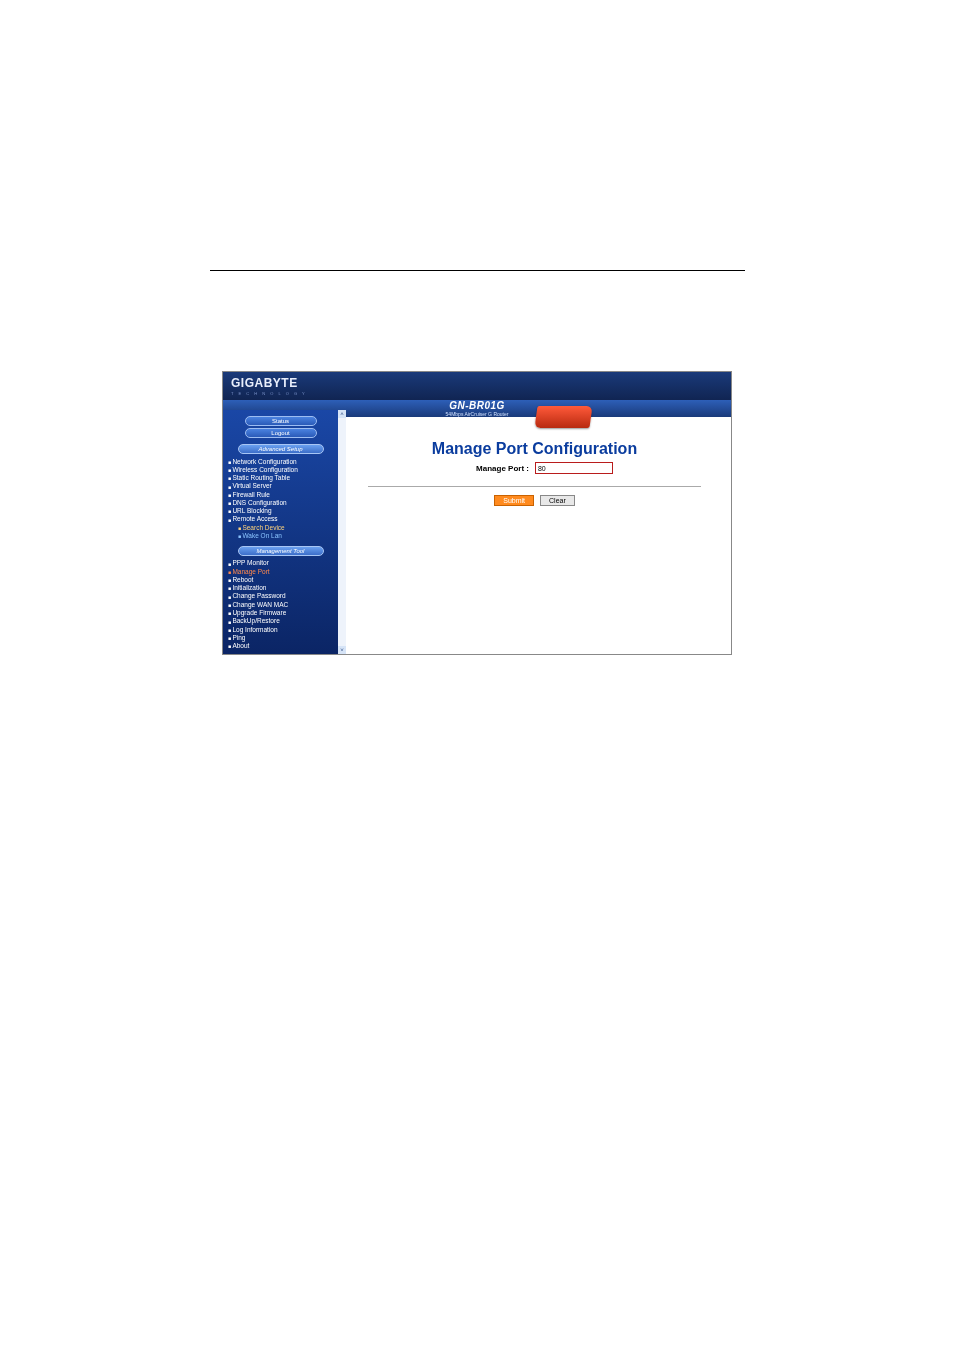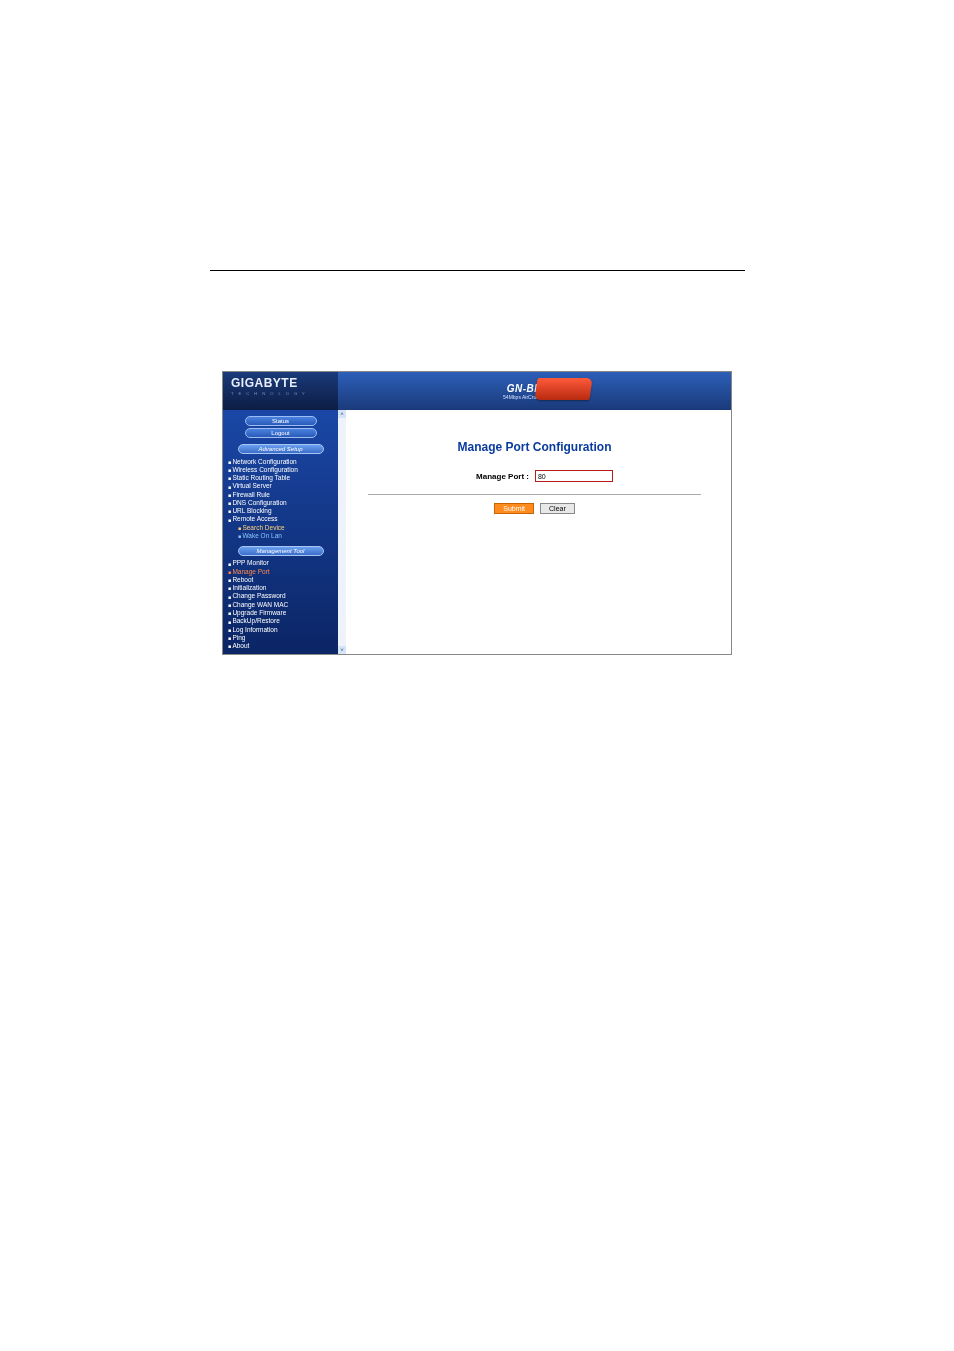--- a/index.html
+++ b/index.html
@@ -23,20 +23,21 @@
     width: 510px;
     margin: 0 auto;
     border: 1px solid #888;
     background: #ffffff;
     position: relative;
   }
   .header-bar {
     display: flex;
     height: 38px;
     background: linear-gradient(#1a3a7a, #0d1d44);
+    flex-direction: column;
   }
   .logo-area {
     width: 115px;
     padding: 4px 8px;
     color: #fff;
   }
   .logo-main {
     font-weight: bold;
     font-size: 12px;
     letter-spacing: 0.5px;
@@ -165,23 +166,23 @@
     background: #eef3fb;
   }
   .content {
     flex: 1;
     background: #fff;
     padding: 30px 30px;
   }
   .content-title {
     color: #0a3c9e;
     font-weight: bold;
-    font-size: 12px;
-    text-align: center;
-    margin-bottom: 16px;
+    font-size: 16px;
+    text-align: center;
+    margin-bottom: 4px;
   }
   .form-row {
     display: flex;
     justify-content: center;
     align-items: center;
     gap: 6px;
     margin-bottom: 12px;
   }
   .form-label {
     font-size: 8px;

